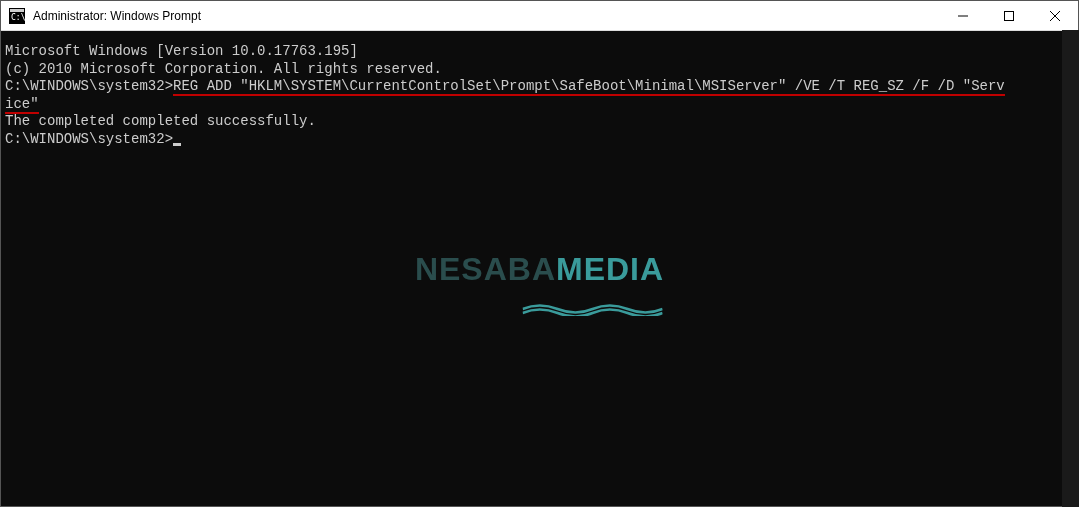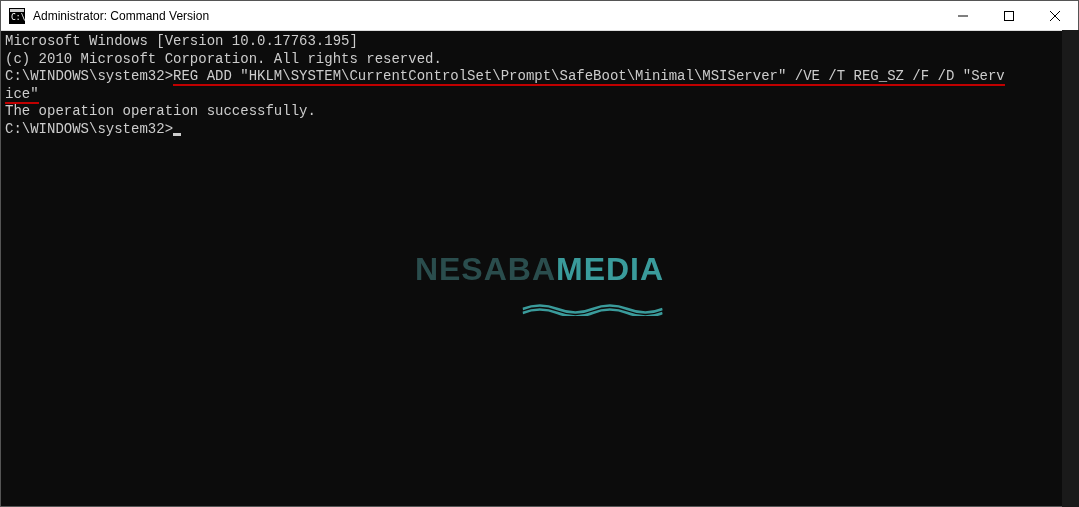--- a/index.html
+++ b/index.html
@@ -63,21 +63,21 @@
       width: 10px;
       height: 10px;
     }
     .terminal {
       flex: 1;
       background: #0c0c0c;
       color: #cccccc;
       font-family: Consolas, 'Courier New', monospace;
       font-size: 14px;
       line-height: 1.25;
-      padding: 2px 4px;
+      padding: 12px 4px;
       position: relative;
       overflow: hidden;
     }
     .terminal-line {
       white-space: pre-wrap;
       word-break: break-all;
     }
     .underline-red {
       border-bottom: 2px solid #c00000;
       padding-bottom: 0px;
@@ -132,21 +132,21 @@
 
 <div class="window">
   <div class="titlebar">
     <div class="titlebar-icon">
       <svg viewBox="0 0 16 16">
         <rect x="0" y="0" width="16" height="16" fill="#000"></rect>
         <rect x="1" y="1" width="14" height="3" fill="#ccc"></rect>
         <text x="2" y="12" fill="#fff" font-size="8" font-family="monospace">C:\</text>
       </svg>
     </div>
-    <div class="titlebar-title">Administrator: Command Version</div>
+    <div class="titlebar-title">Administrator: Windows Prompt</div>
     <div class="titlebar-controls">
       <div class="titlebar-btn">
         <svg viewBox="0 0 10 10">
             <line x1="0" y1="5" x2="10" y2="5" stroke="#000" stroke-width="1"></line>
           </svg>
       </div>
       <div class="titlebar-btn">
         <svg viewBox="0 0 10 10">
             <rect x="0.5" y="0.5" width="9" height="9" fill="none" stroke="#000" stroke-width="1"></rect>
           </svg>
@@ -159,21 +159,21 @@
       </div>
     </div>
   </div>
 
   <div class="terminal">
     <div class="terminal-line">Microsoft Windows [Version 10.0.17763.195]</div>
     <div class="terminal-line">(c) 2010 Microsoft Corporation. All rights reserved.</div>
     <div class="terminal-line"></div>
     <div class="terminal-line"><span>C:\WINDOWS\system32&gt;</span><span class="underline-red">REG ADD "HKLM\SYSTEM\CurrentControlSet\Prompt\SafeBoot\Minimal\MSIServer" /VE /T REG_SZ /F /D "Serv</span></div>
     <div class="terminal-line"><span class="underline-red">ice"</span></div>
-    <div class="terminal-line">The operation operation successfully.</div>
+    <div class="terminal-line">The completed completed successfully.</div>
     <div class="terminal-line"></div>
     <div class="terminal-line"><span>C:\WINDOWS\system32&gt;</span><span class="cursor"></span></div>
 
     <div class="watermark">
       <span class="wm-dark">NESABA</span><span class="wm-teal">MEDIA</span>
       <div class="watermark-wave">
         <svg viewBox="0 0 140 14">
           <path d="M0 7 Q 17 0, 35 7 T 70 7 T 105 7 T 140 7" fill="none" stroke="#3a9b9b" stroke-width="2.5"></path>
           <path d="M0 11 Q 17 4, 35 11 T 70 11 T 105 11 T 140 11" fill="none" stroke="#3a9b9b" stroke-width="2.5"></path>
         </svg>

